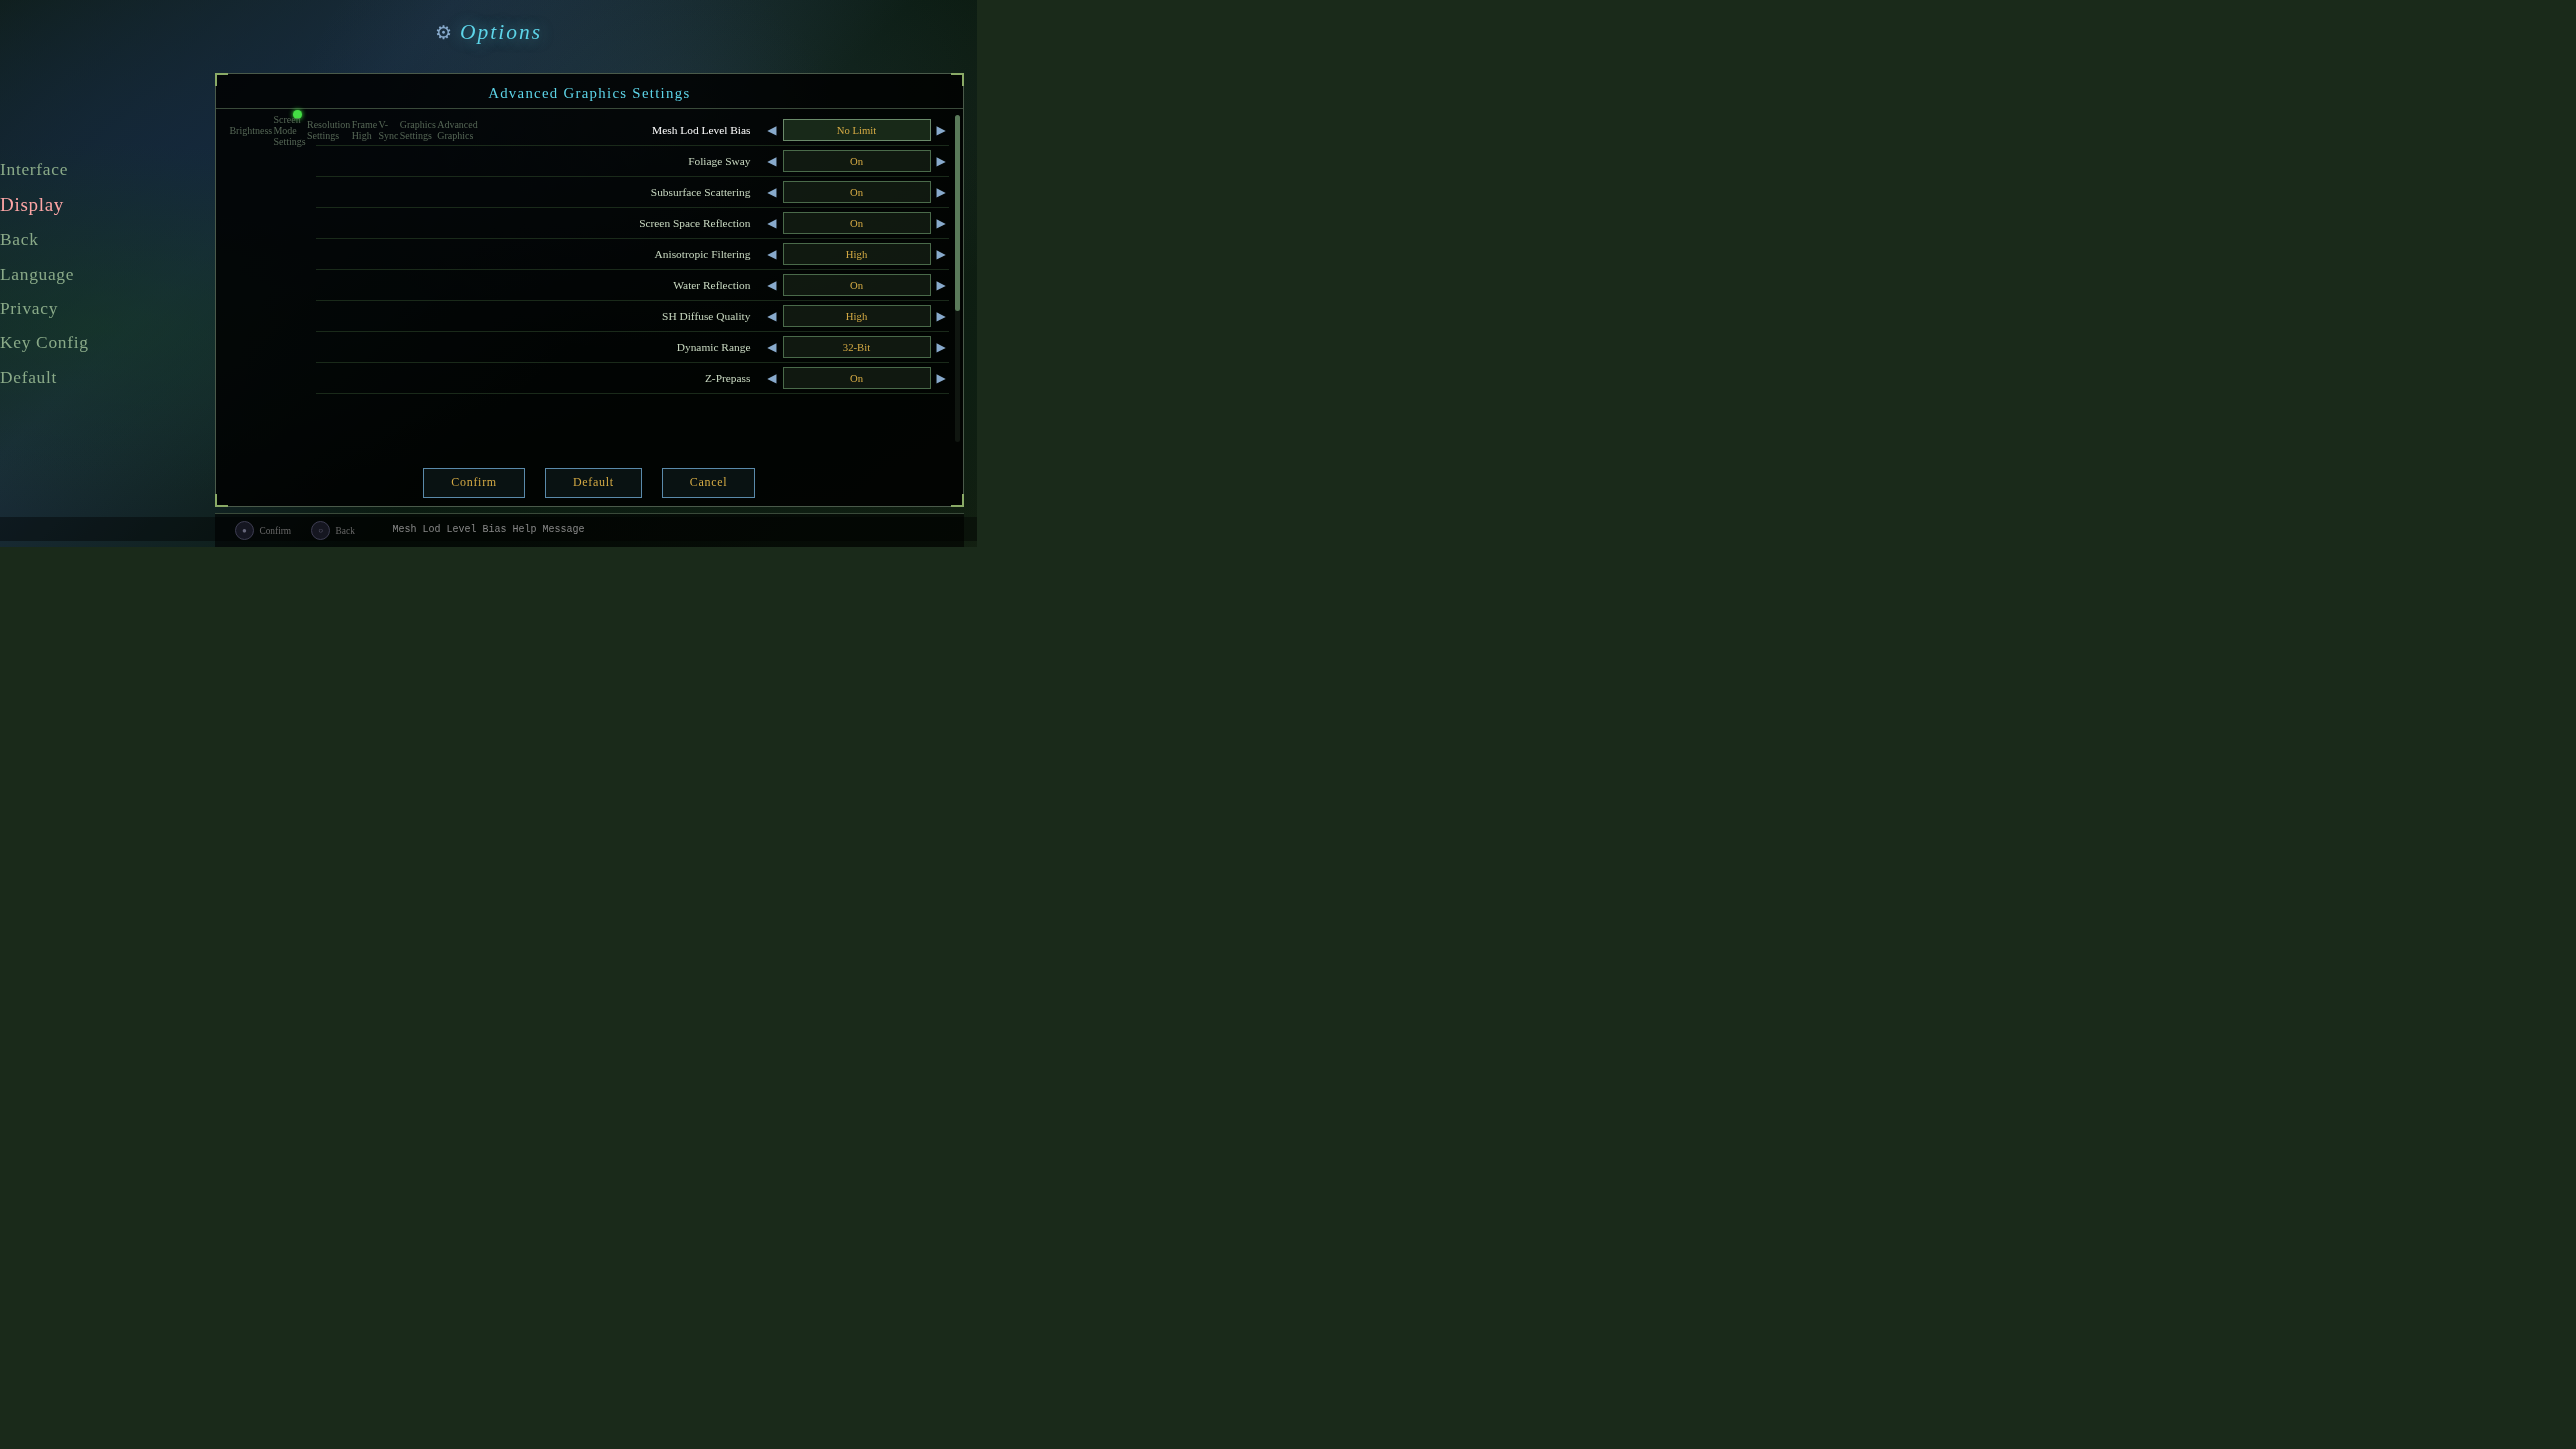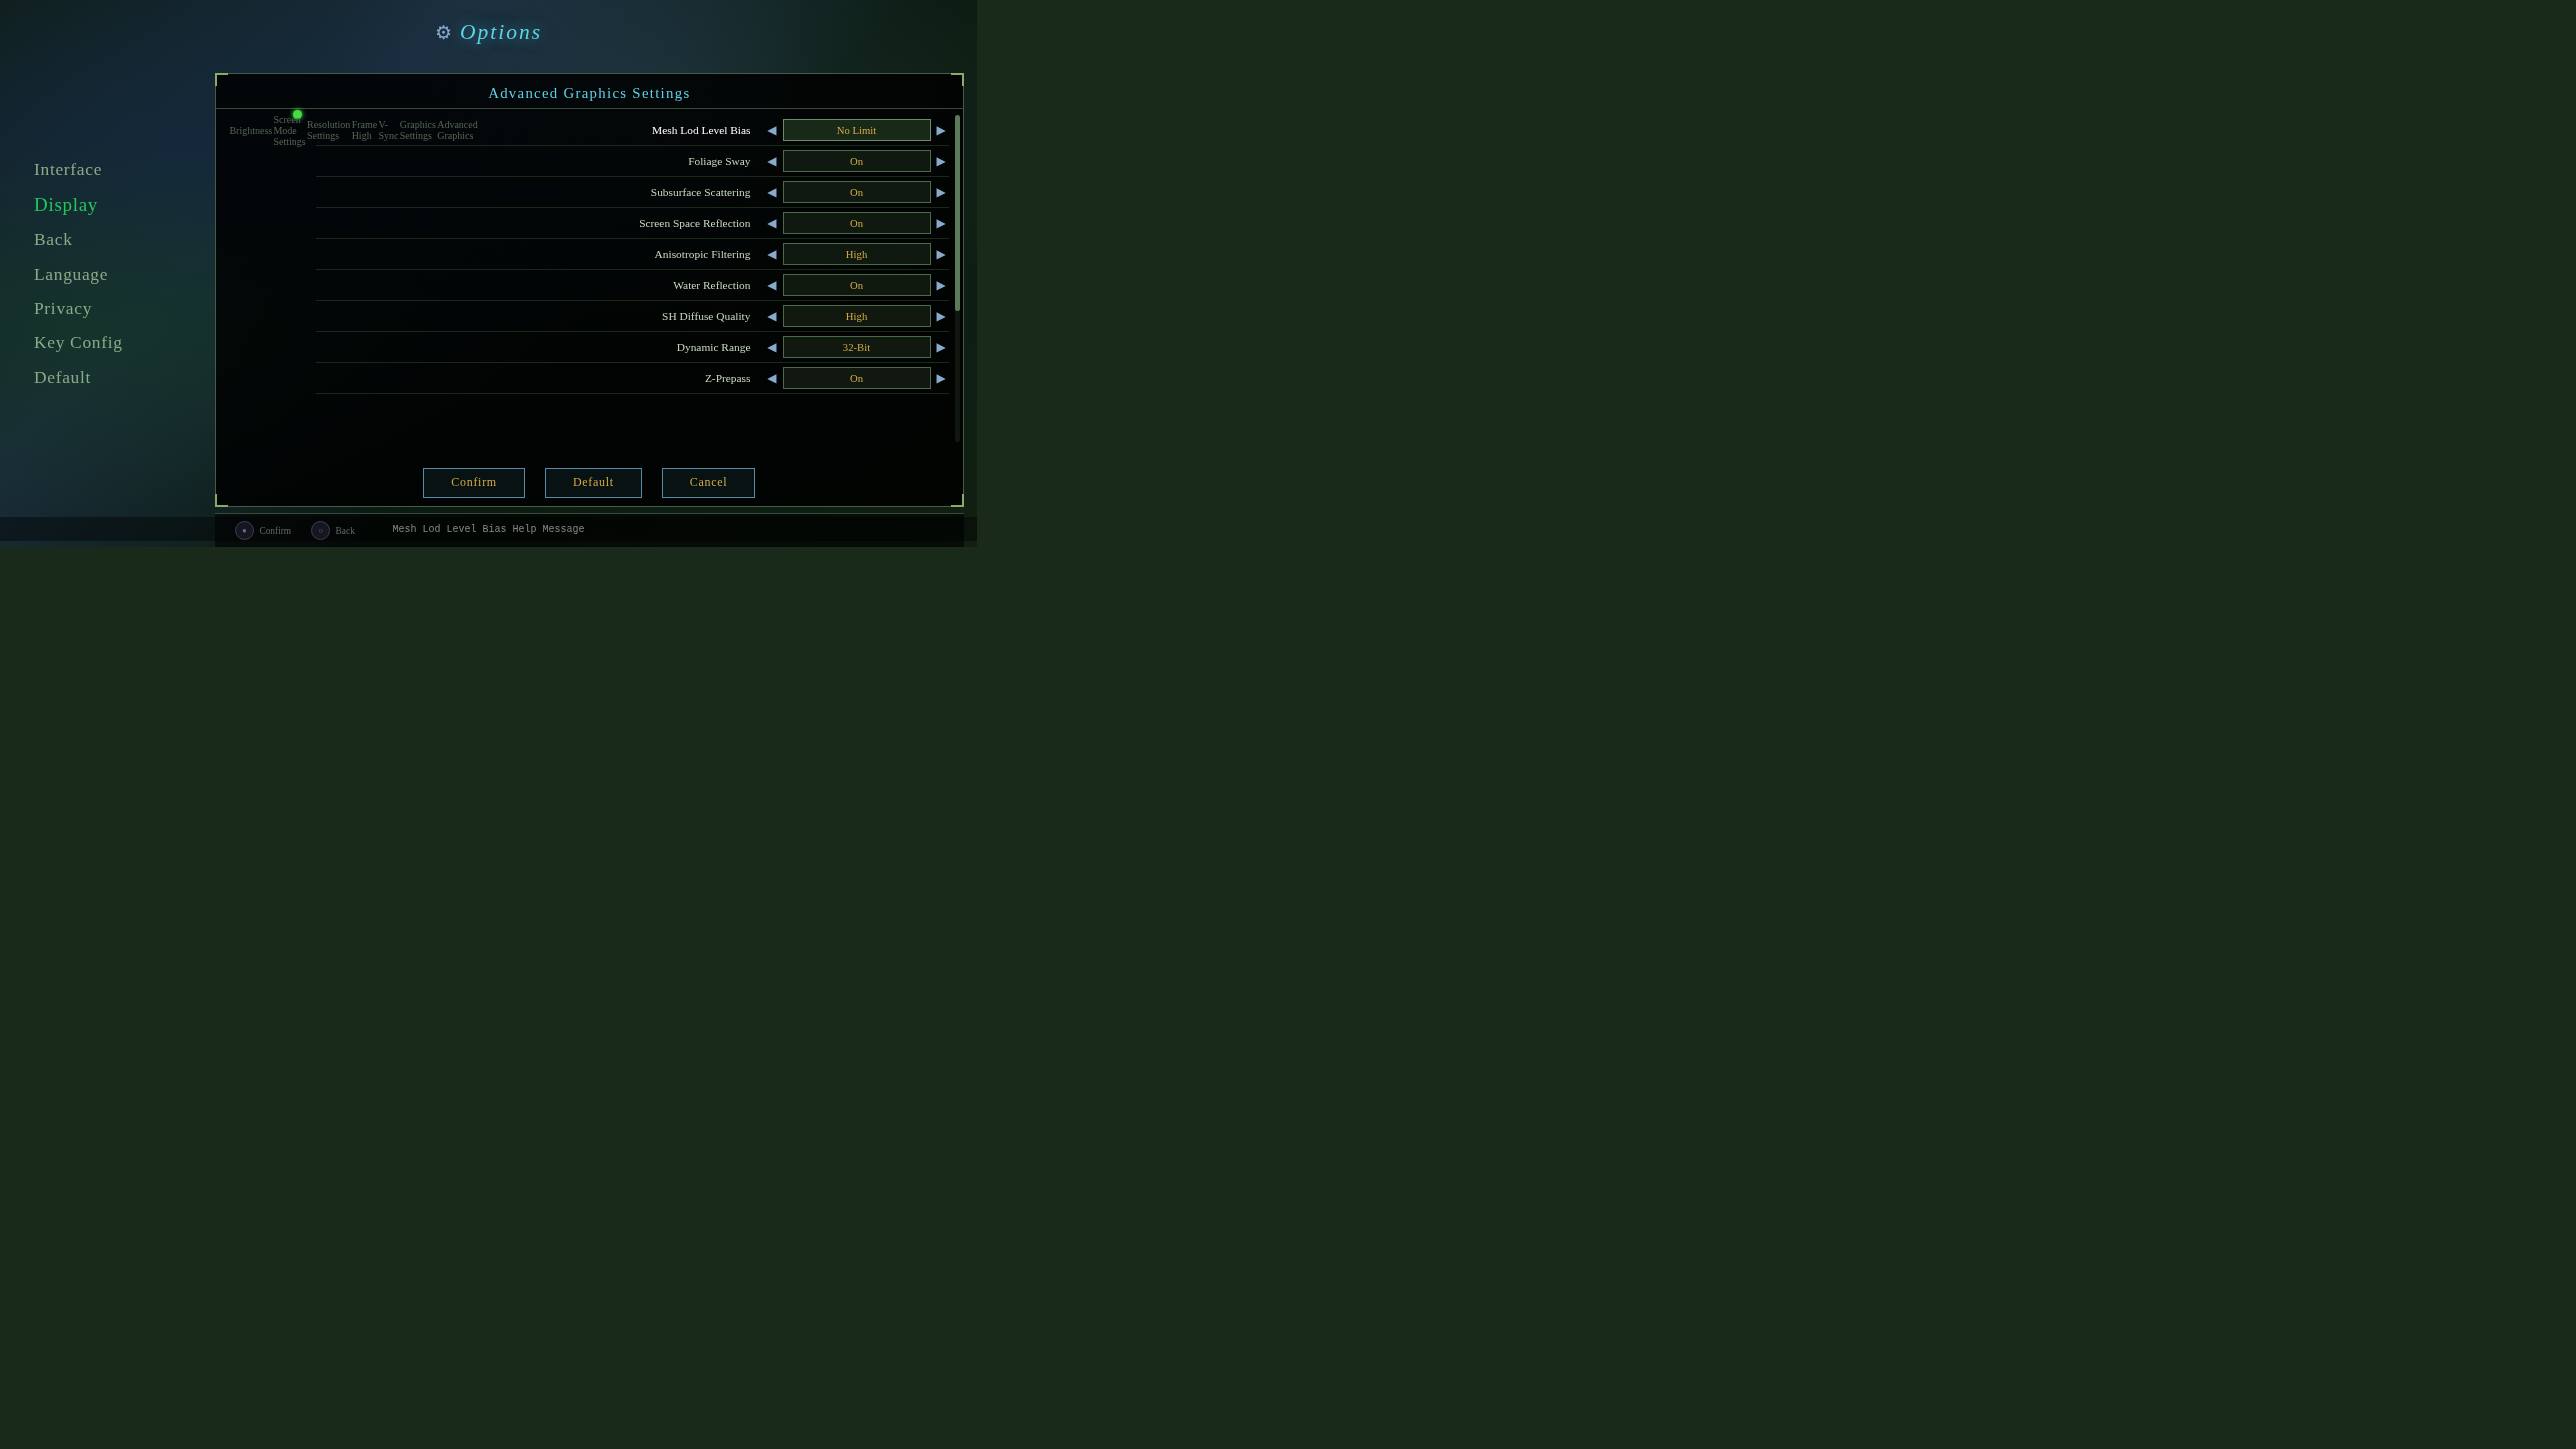--- a/index.html
+++ b/index.html
@@ -33,35 +33,34 @@
     
     .sidebar {
       position: absolute;
       left: 0;
       top: 0;
       width: 215px;
       height: 100%;
       display: flex;
       flex-direction: column;
       justify-content: center;
-      padding-left: 34px;
       gap: 5.4px;
     }
 
     .sidebar-item {
       font-size: 17.4px;
       color: #8aaa88;
       cursor: pointer;
       padding: 4px 0;
       letter-spacing: 0.7px;
       font-weight: normal;
     }
 
     .sidebar-item.active {
-      color: #22c55e;
+      color: #fca5a5;
       font-size: 19px;
     }
 
     
     .title-area {
       position: absolute;
       top: 20px;
       left: 0;
       right: 0;
       display: flex;

